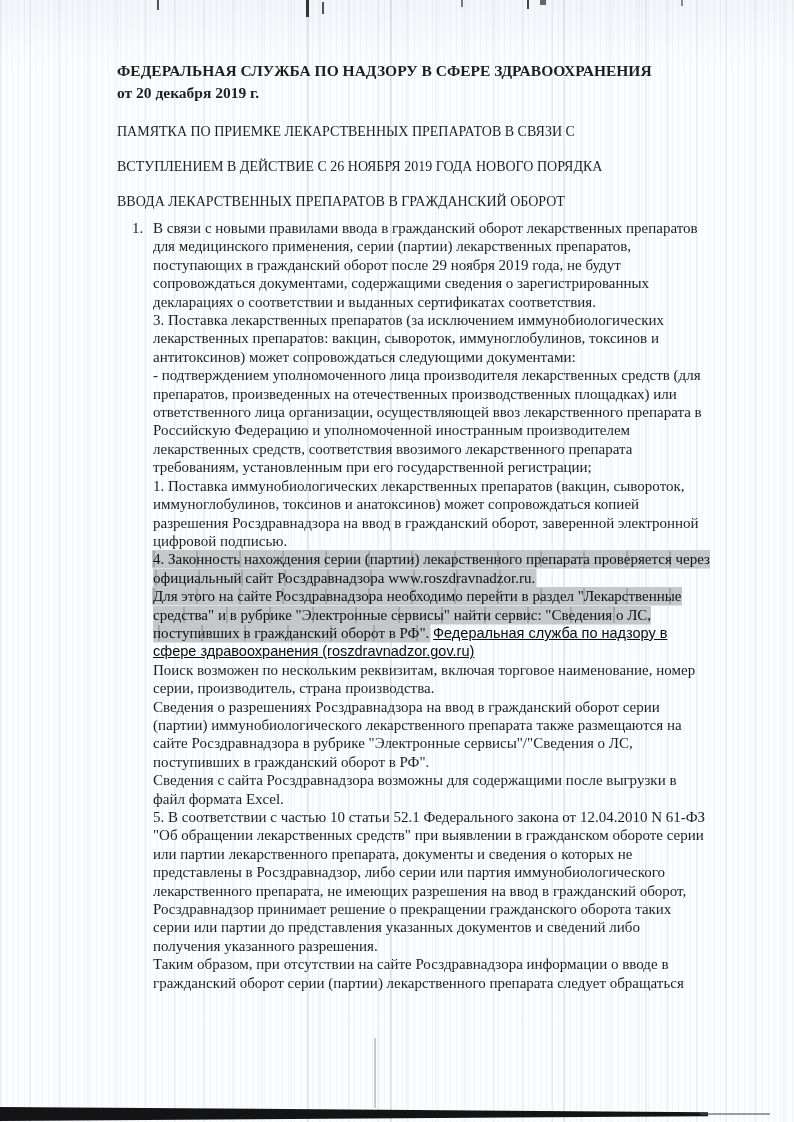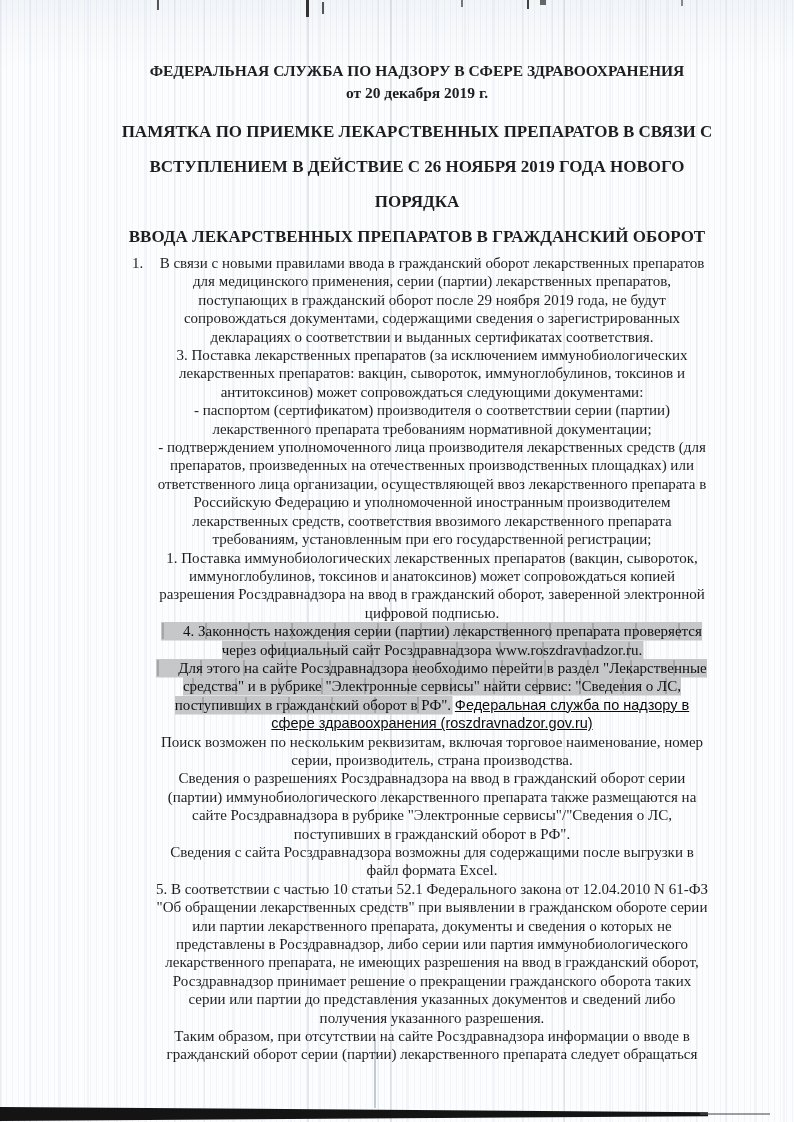--- a/index.html
+++ b/index.html
@@ -37,44 +37,43 @@
     background: rgba(80,80,85,0.55);
     pointer-events: none;
   }
   .bottom-streak {
     position: absolute; left: 374px; top: 1038px; width: 2px; height: 70px;
     background: rgba(70,85,110,0.30);
     pointer-events: none;
   }
 
   .content {
-    position: absolute; left: 117px; top: 60px; width: 600px; text-align: center;
+    position: absolute; left: 117px; top: 60px; width: 600px;
   }
   .org-header {
     font-weight: bold; font-size: 15.5px; line-height: 22px;
   }
   .doc-title {
     margin-top: 10px;
-    font-weight: bold; font-size: 17px; line-height: 35px;
+    font-weight: normal; font-size: 14px; line-height: 35px;
   }
   .body-text {
     margin-left: 36px; width: 558px;
     font-size: 15px; line-height: 18.4px;
   }
   .body-text p { margin: 0; }
   .first-item { position: relative; }
   .first-item .marker {
     position: absolute; left: -21px; top: 0;
   }
   .hl {
     background-color: var(--hl-color, #c6c7c9);
     background-image: repeating-linear-gradient(90deg, rgba(30,35,45,0.20) 0px, rgba(30,35,45,0.20) 2px, transparent 2px, transparent 43px);
     box-shadow: 0 0 0 1.5px var(--hl-color, #c6c7c9);
     color: #101013;
-    padding-left: 21px;
   }
   .doc-link {
     font-family: "Liberation Sans", sans-serif;
     font-size: 14.5px;
     color: var(--link-color, #0b0b0d);
     text-decoration: underline;
     cursor: pointer;
   }
 </style>
 </head>
@@ -110,21 +109,20 @@
     <div>ВСТУПЛЕНИЕМ В ДЕЙСТВИЕ С 26 НОЯБРЯ 2019 ГОДА НОВОГО ПОРЯДКА</div>
     <div>ВВОДА ЛЕКАРСТВЕННЫХ ПРЕПАРАТОВ В ГРАЖДАНСКИЙ ОБОРОТ</div>
   </div>
 
   <div class="body-text">
     <p class="first-item">
       <span class="marker">1.</span>
       <span>В связи с новыми правилами ввода в гражданский оборот лекарственных препаратов для медицинского применения, серии (партии) лекарственных препаратов, поступающих в гражданский оборот после 29 ноября 2019 года, не будут сопровождаться документами, содержащими сведения о зарегистрированных декларациях о соответствии и выданных сертификатах соответствия.</span>
     </p>
     <p>3. Поставка лекарственных препаратов (за исключением иммунобиологических лекарственных препаратов: вакцин, сывороток, иммуноглобулинов, токсинов и антитоксинов) может сопровождаться следующими документами:</p>
-    <p>- паспортом (сертификатом) производителя о соответствии серии (партии) лекарственного препарата требованиям нормативной документации;</p>
     <p>- подтверждением уполномоченного лица производителя лекарственных средств (для препаратов, произведенных на отечественных производственных площадках) или ответственного лица организации, осуществляющей ввоз лекарственного препарата в Российскую Федерацию и уполномоченной иностранным производителем лекарственных средств, соответствия ввозимого лекарственного препарата требованиям, установленным при его государственной регистрации;</p>
     <p>1. Поставка иммунобиологических лекарственных препаратов (вакцин, сывороток, иммуноглобулинов, токсинов и анатоксинов) может сопровождаться копией разрешения Росздравнадзора на ввод в гражданский оборот, заверенной электронной цифровой подписью.</p>
     <p>
       <span class="hl">4. Законность нахождения серии (партии) лекарственного препарата проверяется через официальный сайт Росздравнадзора www.roszdravnadzor.ru.</span>
     </p>
     <p>
       <span class="hl">Для этого на сайте Росздравнадзора необходимо перейти в раздел "Лекарственные средства" и в рубрике "Электронные сервисы" найти сервис: "Сведения о ЛС, поступивших в гражданский оборот в РФ".</span>
       <a class="doc-link">Федеральная служба по надзору в сфере здравоохранения (roszdravnadzor.gov.ru)</a>
     </p>
     <p>Поиск возможен по нескольким реквизитам, включая торговое наименование, номер серии, производитель, страна производства.</p>

